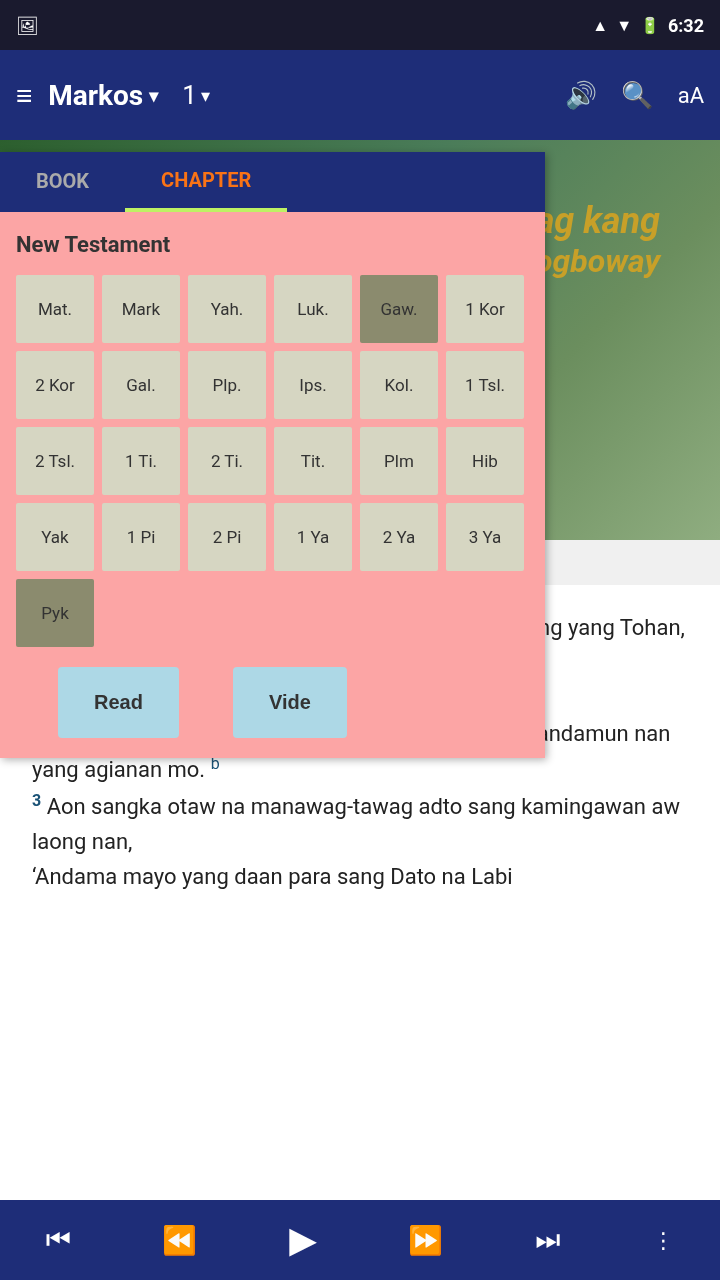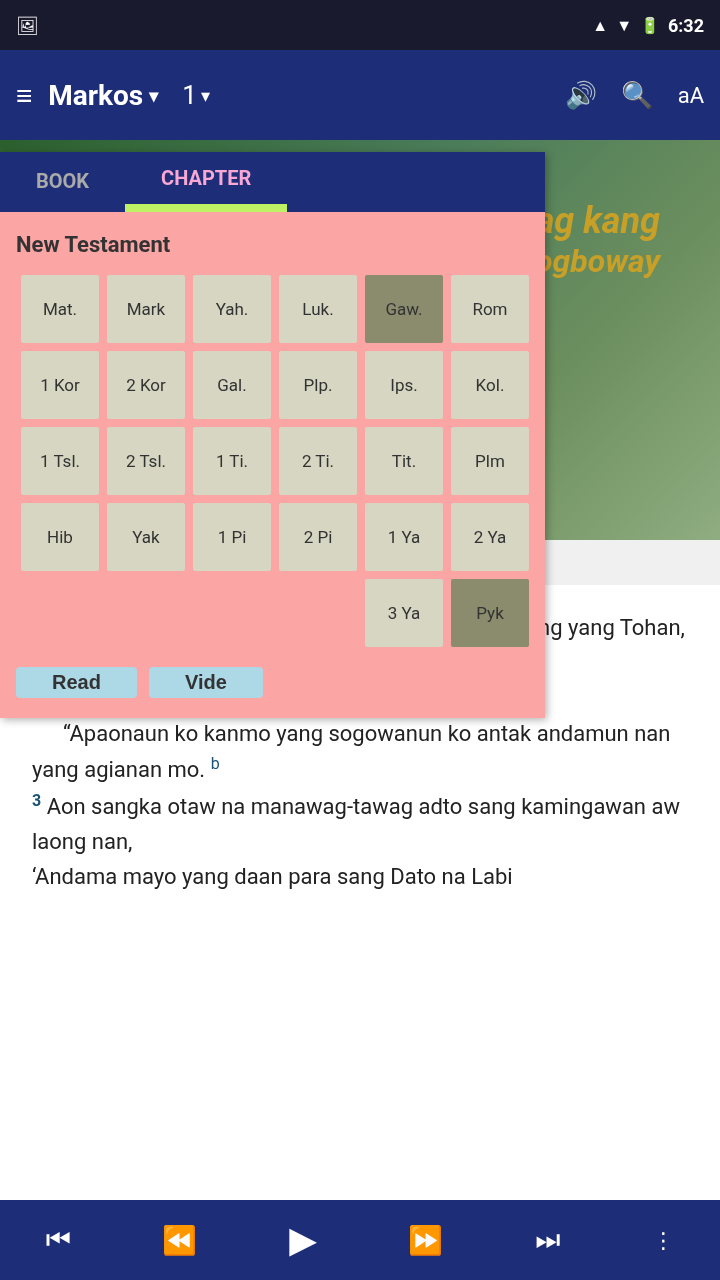--- a/index.html
+++ b/index.html
@@ -74,22 +74,22 @@
       padding: 0 36px;
       color: #aaa;
       font-size: 20px;
       font-weight: bold;
       display: flex;
       align-items: center;
       cursor: pointer;
       border-bottom: 3px solid transparent;
     }
     .tab.active {
-      color: #f9a8d4;
-      border-bottom: 8px solid #bef264;
+      color: #f97316;
+      border-bottom: 4px solid #bef264;
       justify-content: center;
     }
 
     
     .panel-content {
       padding: 20px 16px;
       background: #fca5a5;
     }
     .section-title {
       font-size: 22px;
@@ -97,21 +97,20 @@
       color: #333;
       margin-bottom: 18px;
     }
 
     
     .book-grid {
       display: flex;
       flex-wrap: wrap;
       gap: 8px;
       margin-bottom: 12px;
-      justify-content: flex-end;
     }
     .book-item {
       width: 78px;
       height: 68px;
       background: #d6d6c2;
       display: flex;
       align-items: center;
       justify-content: center;
       font-size: 17px;
       color: #333;
@@ -123,28 +122,29 @@
       color: #333;
     }
 
     
     .action-buttons {
       display: flex;
       gap: 12px;
       margin-top: 20px;
     }
     .action-btn {
-      padding: 4px 36px;
+      padding: 24px 36px;
       font-size: 20px;
       font-weight: bold;
       border: none;
       border-radius: 4px;
       cursor: pointer;
       background: #add8e6;
       color: #333;
+      margin-left: 42px;
     }
 
     
     .content-area {
       position: absolute;
       top: 140px;
       left: 0;
       width: 720px;
       height: calc(1280px - 140px - 80px);
       overflow: hidden;
@@ -297,23 +297,20 @@
         </div>
       <div class="book-item">
           <span>Yah.</span>
         </div>
       <div class="book-item">
           <span>Luk.</span>
         </div>
       <div class="book-item selected">
           <span>Gaw.</span>
         </div>
-      <div class="book-item">
-          <span>Rom</span>
-        </div>
 
       <div class="book-item">
           <span>1 Kor</span>
         </div>
       <div class="book-item">
           <span>2 Kor</span>
         </div>
       <div class="book-item">
           <span>Gal.</span>
         </div>

